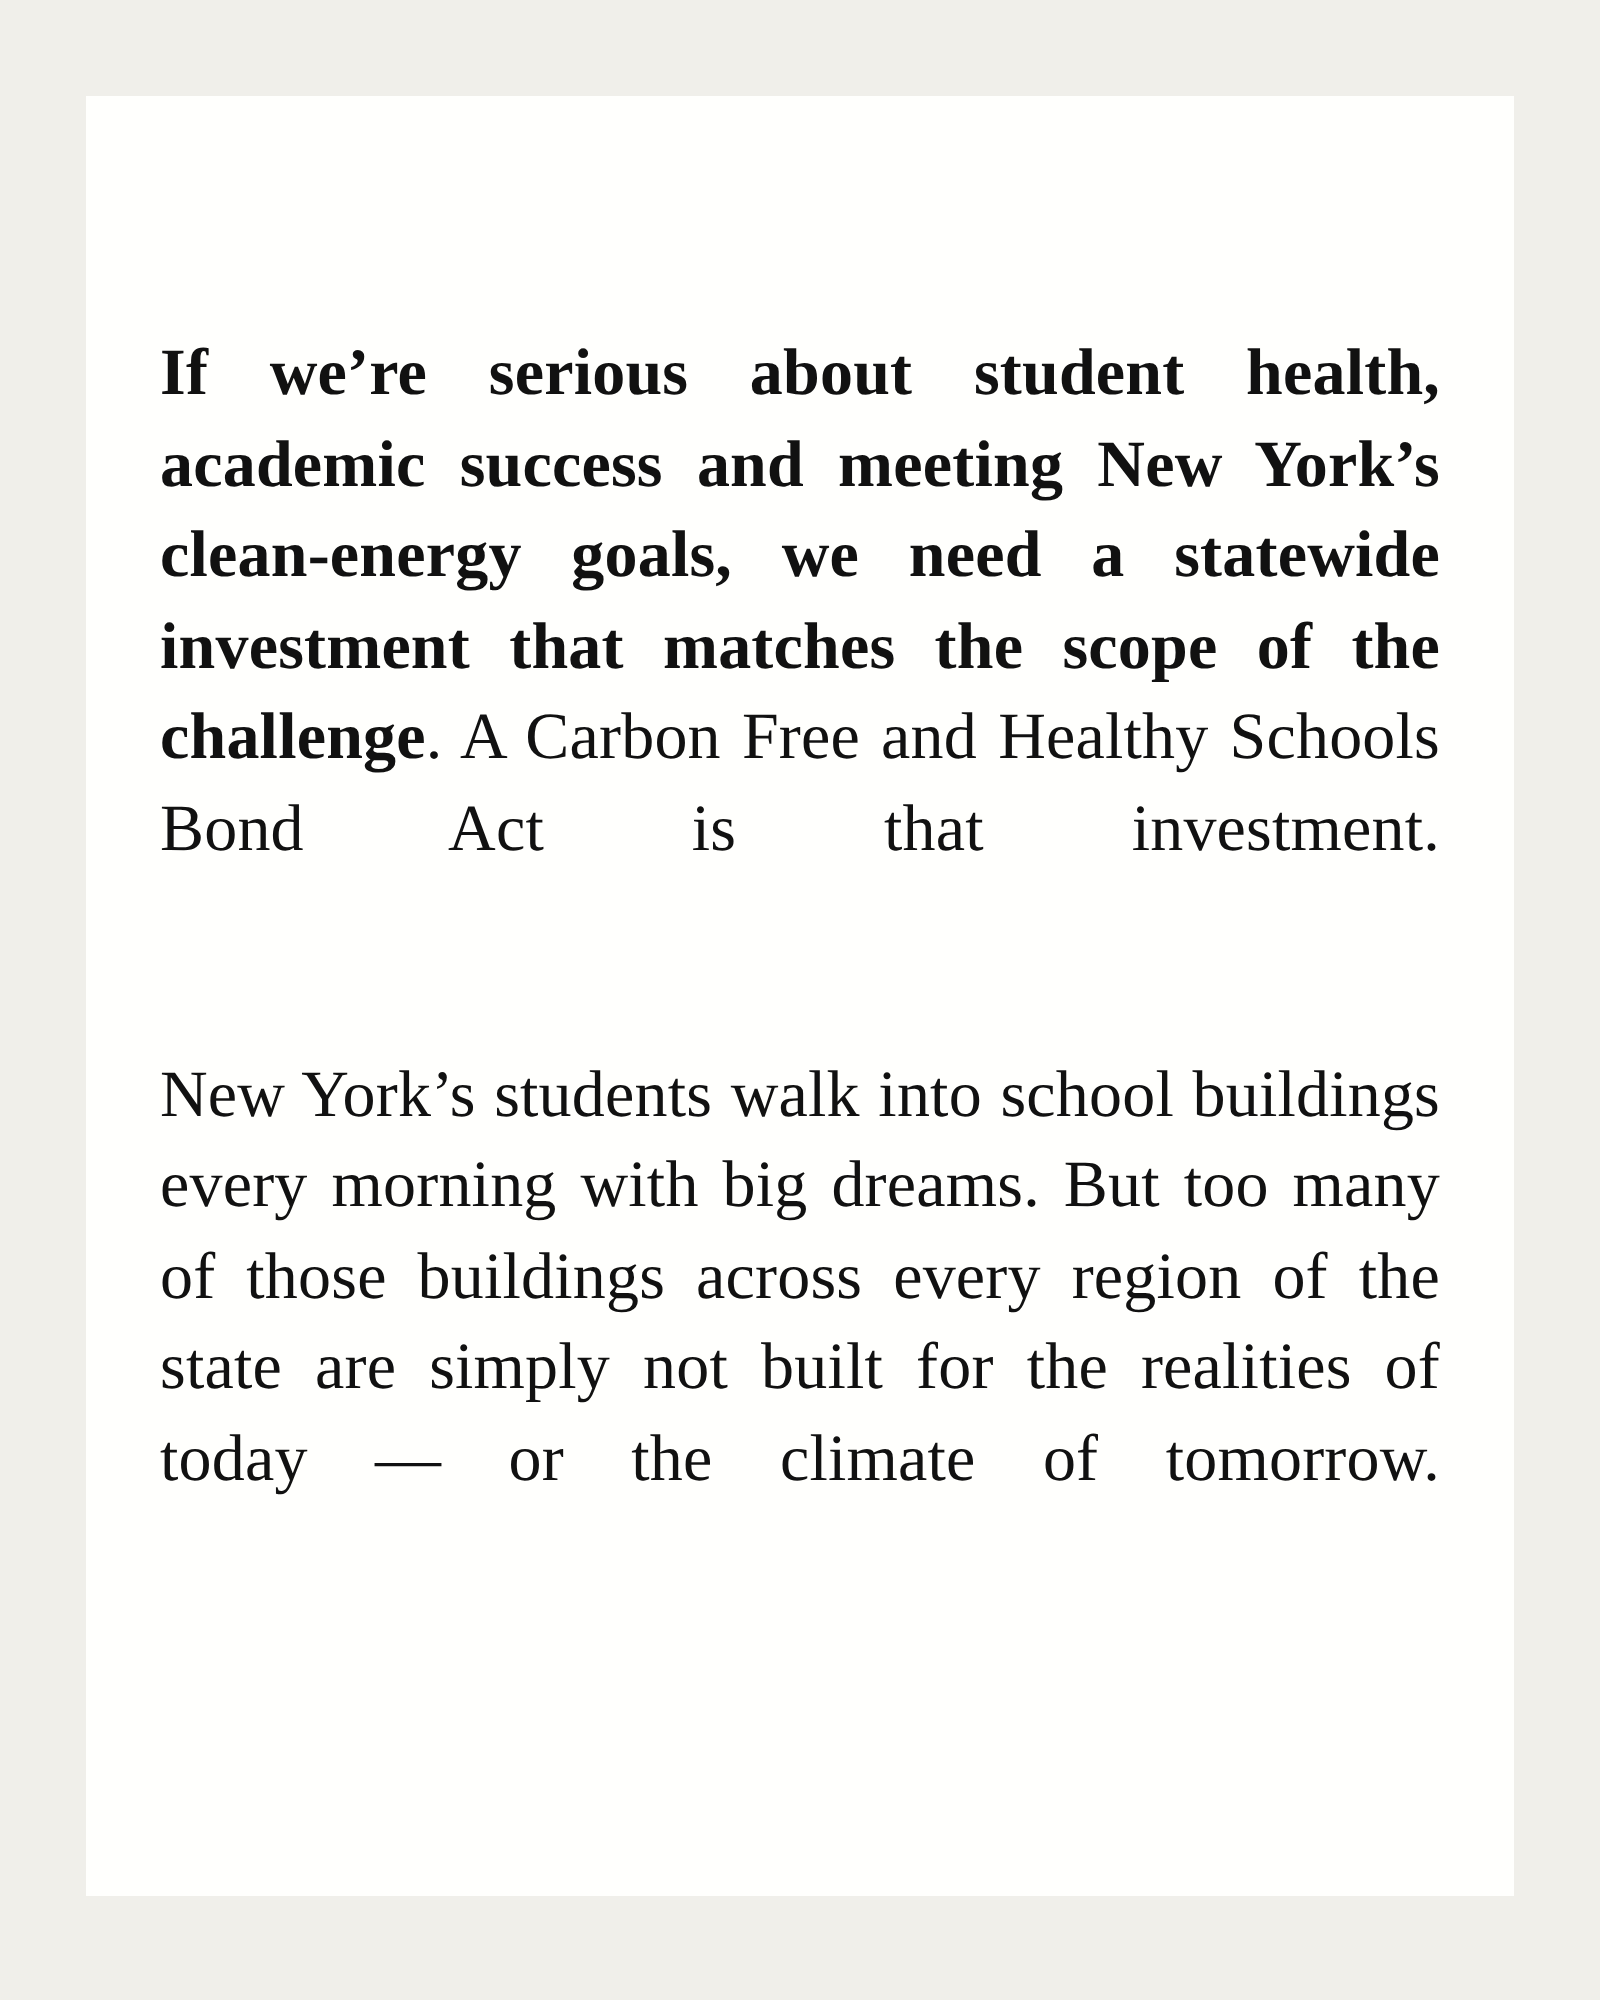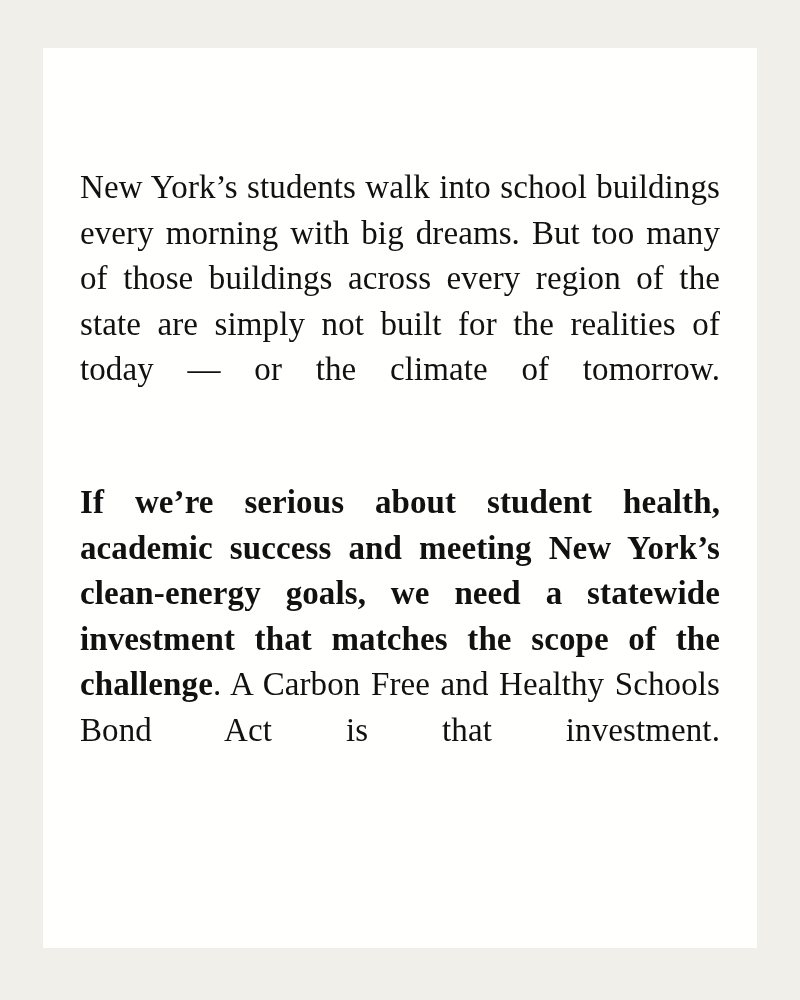--- a/index.html
+++ b/index.html
@@ -71,21 +71,21 @@
 </style>
 </head>
 <body>
 
 <div class="stage">
 
   <div class="card">
 
     <div class="content">
 
+      <p class="para"><span class="strong-run">If we’re serious about student health, academic success and meeting New York’s clean-energy goals, we need a statewide investment that matches the scope of the challenge</span><span class="regular-run">. A Carbon Free and Healthy Schools Bond Act is that investment.</span></p>
+
       <p class="para para-lead">New York’s students walk into school buildings every morning with big dreams. But too many of those buildings across every region of the state are simply not built for the realities of today — or the climate of tomorrow.</p>
-
-      <p class="para"><span class="strong-run">If we’re serious about student health, academic success and meeting New York’s clean-energy goals, we need a statewide investment that matches the scope of the challenge</span><span class="regular-run">. A Carbon Free and Healthy Schools Bond Act is that investment.</span></p>
 
     </div>
 
   </div>
 
 </div>
 
 </body></html>

